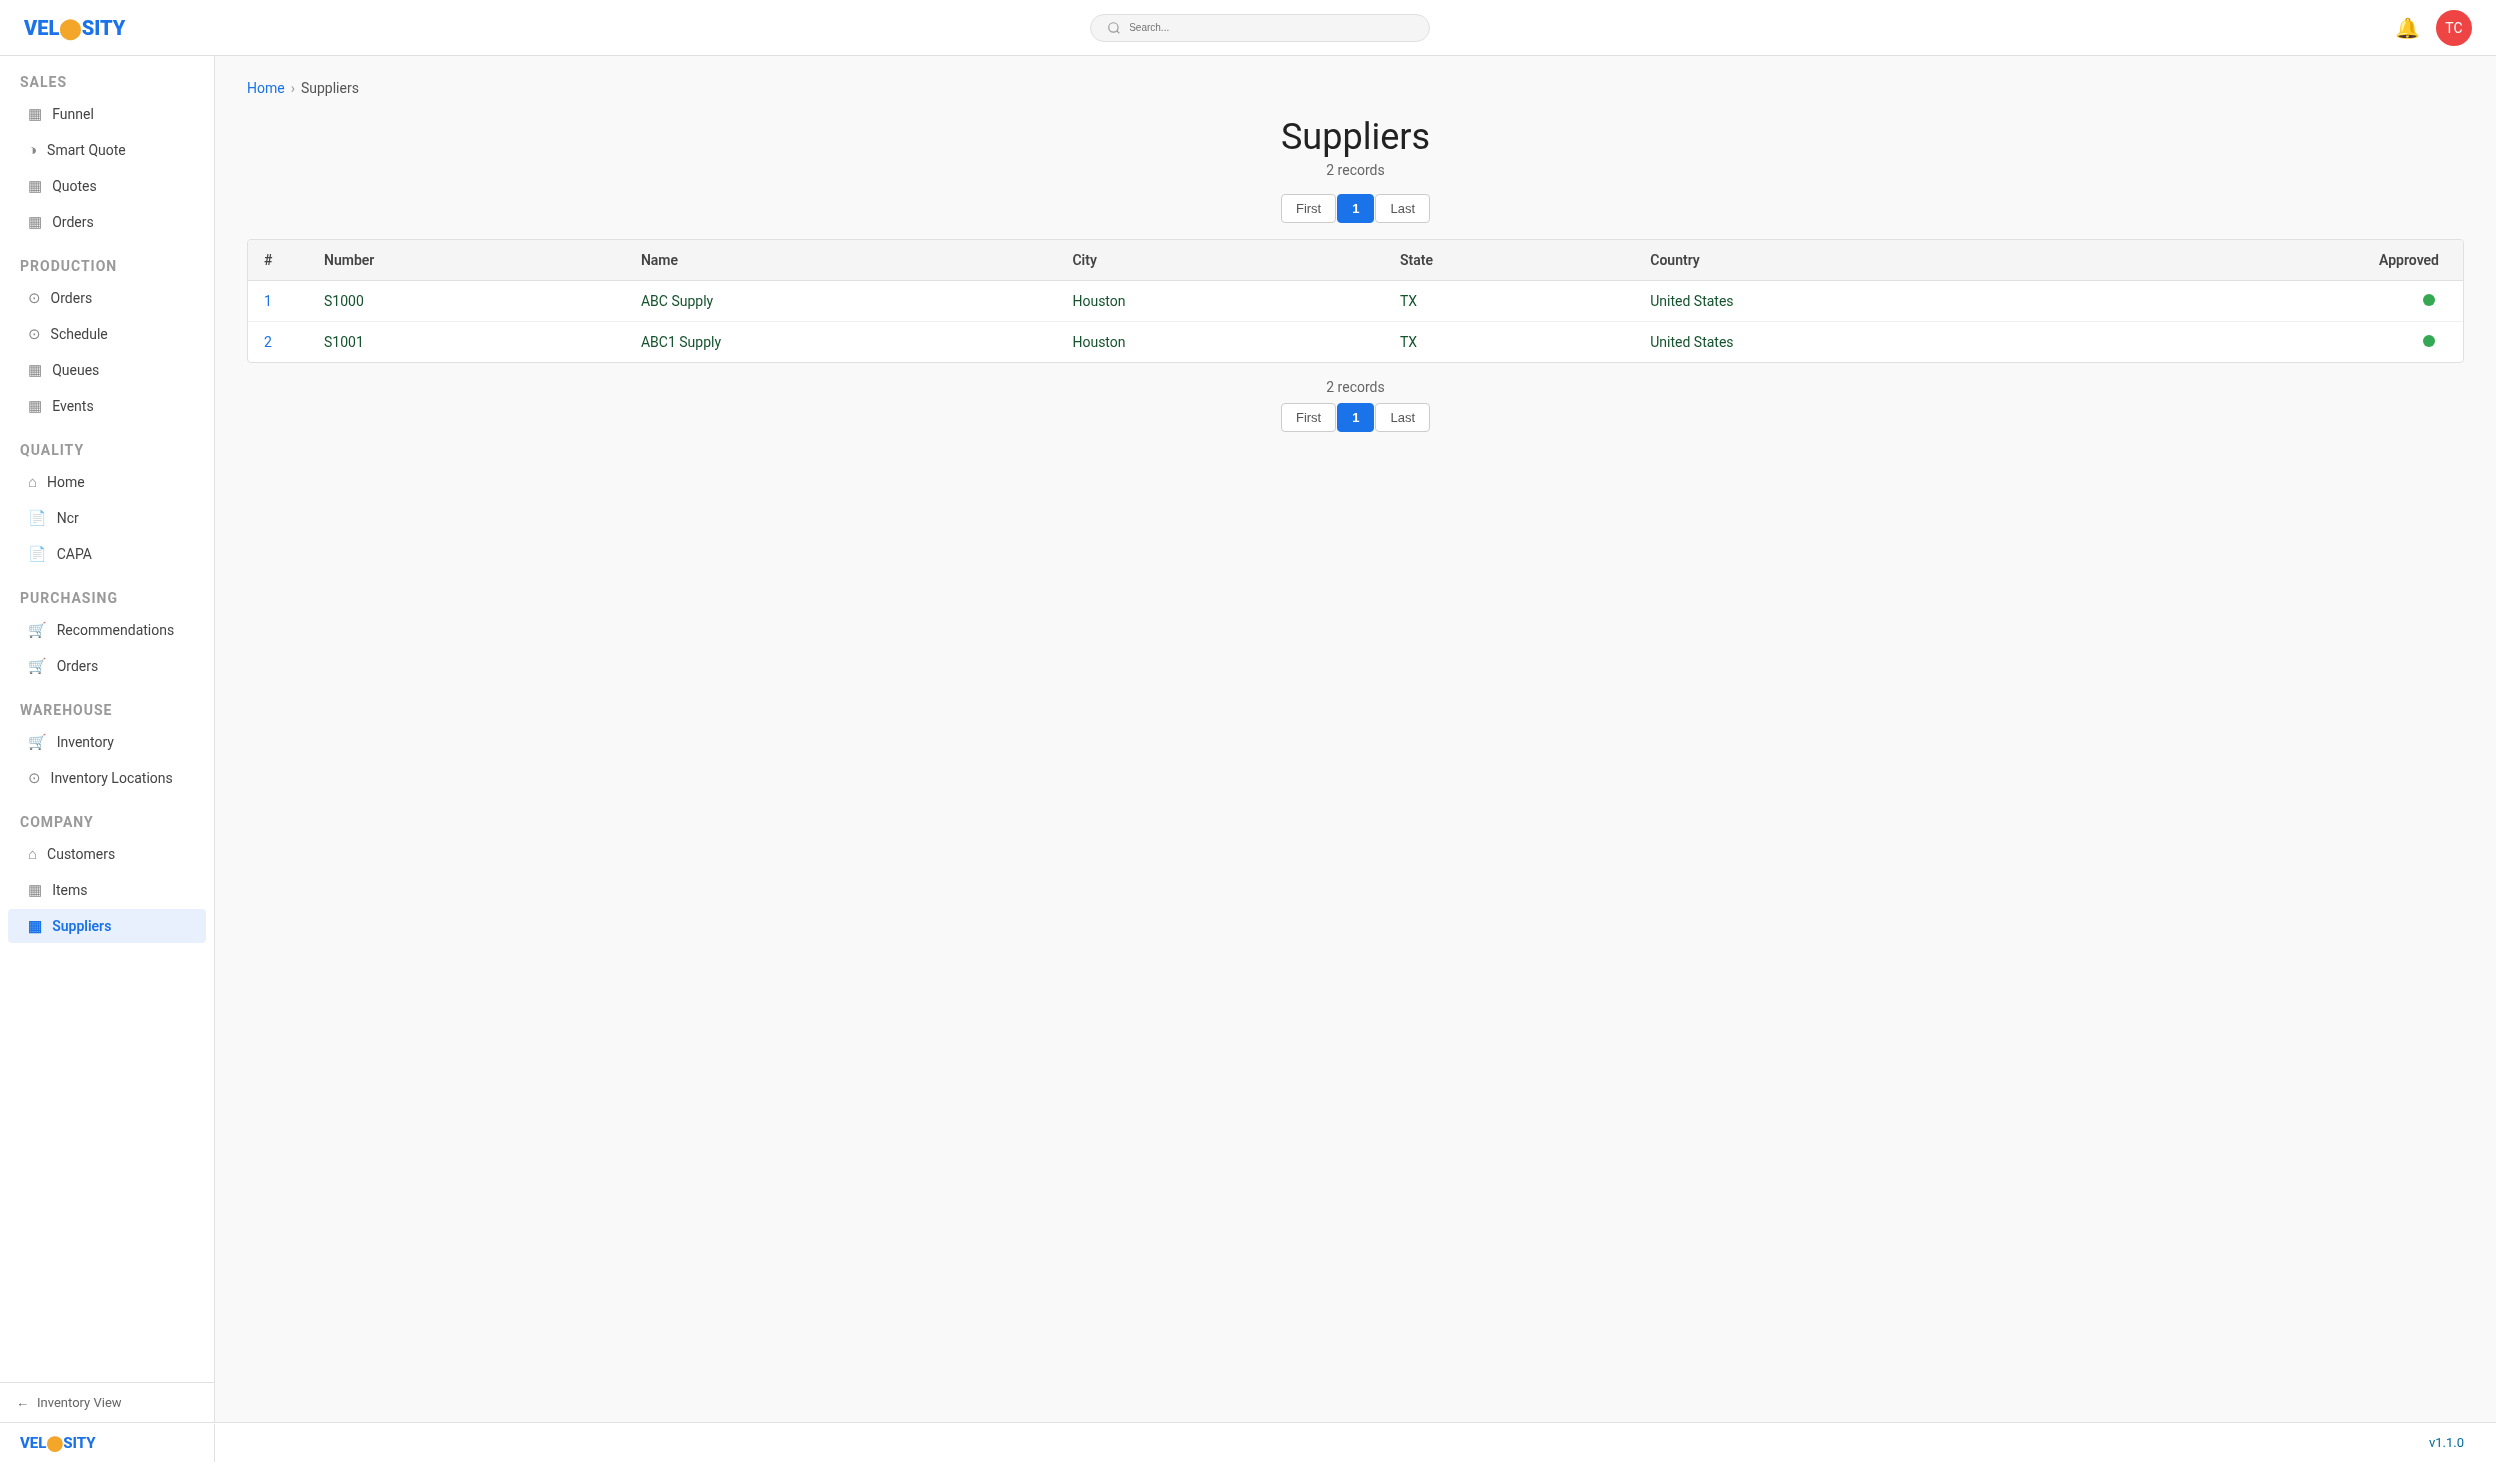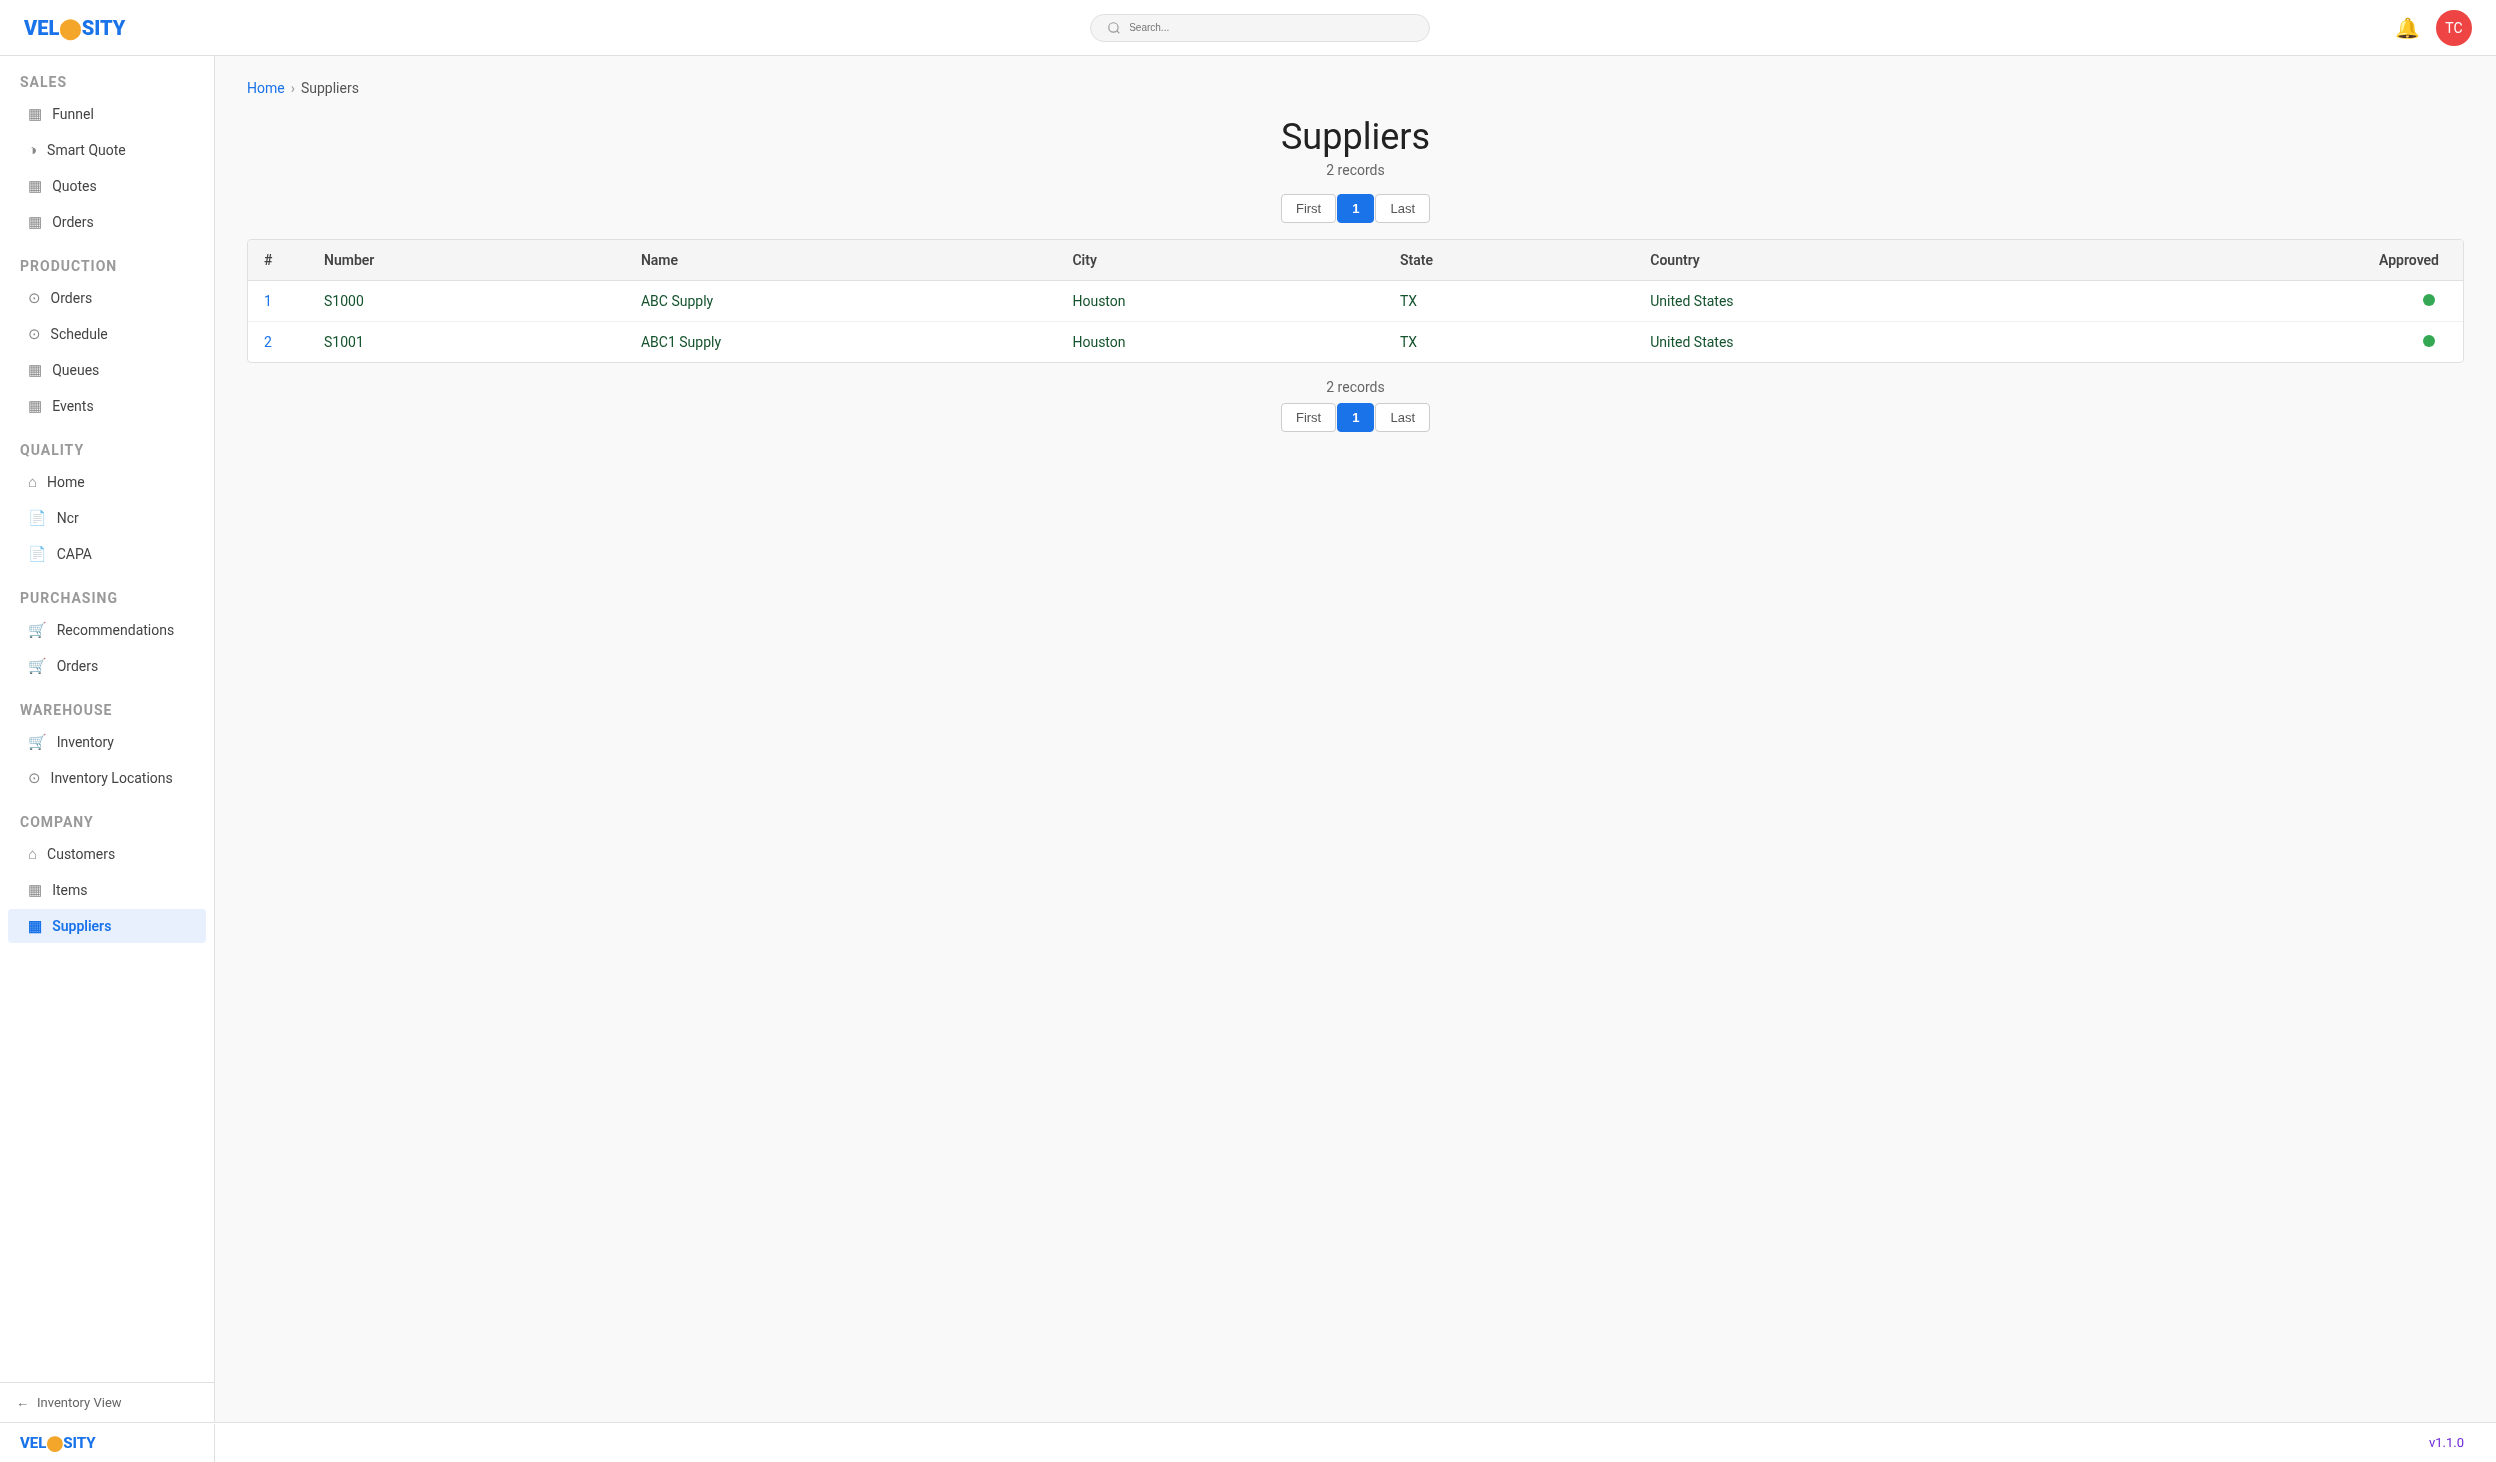--- a/index.html
+++ b/index.html
@@ -97,21 +97,21 @@
     tbody tr { border-bottom: 1px solid #f0f0f0; }
     tbody tr:last-child { border-bottom: none; }
     tbody td { padding: 12px 16px; color: #14532d; }
     td.link-cell { color: #1a73e8; cursor: pointer; }
     td.approved-cell { text-align: right; padding-right: 28px; }
     .dot-green { display: inline-block; width: 12px; height: 12px; border-radius: 50%; background: #34a853; }
 
     
     .bottom-records { text-align: center; margin: 16px 0 8px 0; font-size: 14px; color: #666; }
 
-    .version-text { text-align: right; padding: 12px 32px; font-size: 13px; color: #6d28d9; }
+    .version-text { text-align: right; padding: 12px 32px; font-size: 13px; color: #0369a1; }
 
     
     .bottom-bar {
       background: #fff; border-top: 1px solid #e0e0e0;
       display: flex; align-items: center; justify-content: space-between;
     }
     .bottom-sidebar-area {
       width: 215px; border-right: 1px solid #e0e0e0; padding: 0;
       flex-shrink: 0; display: flex; flex-direction: column;
     }

